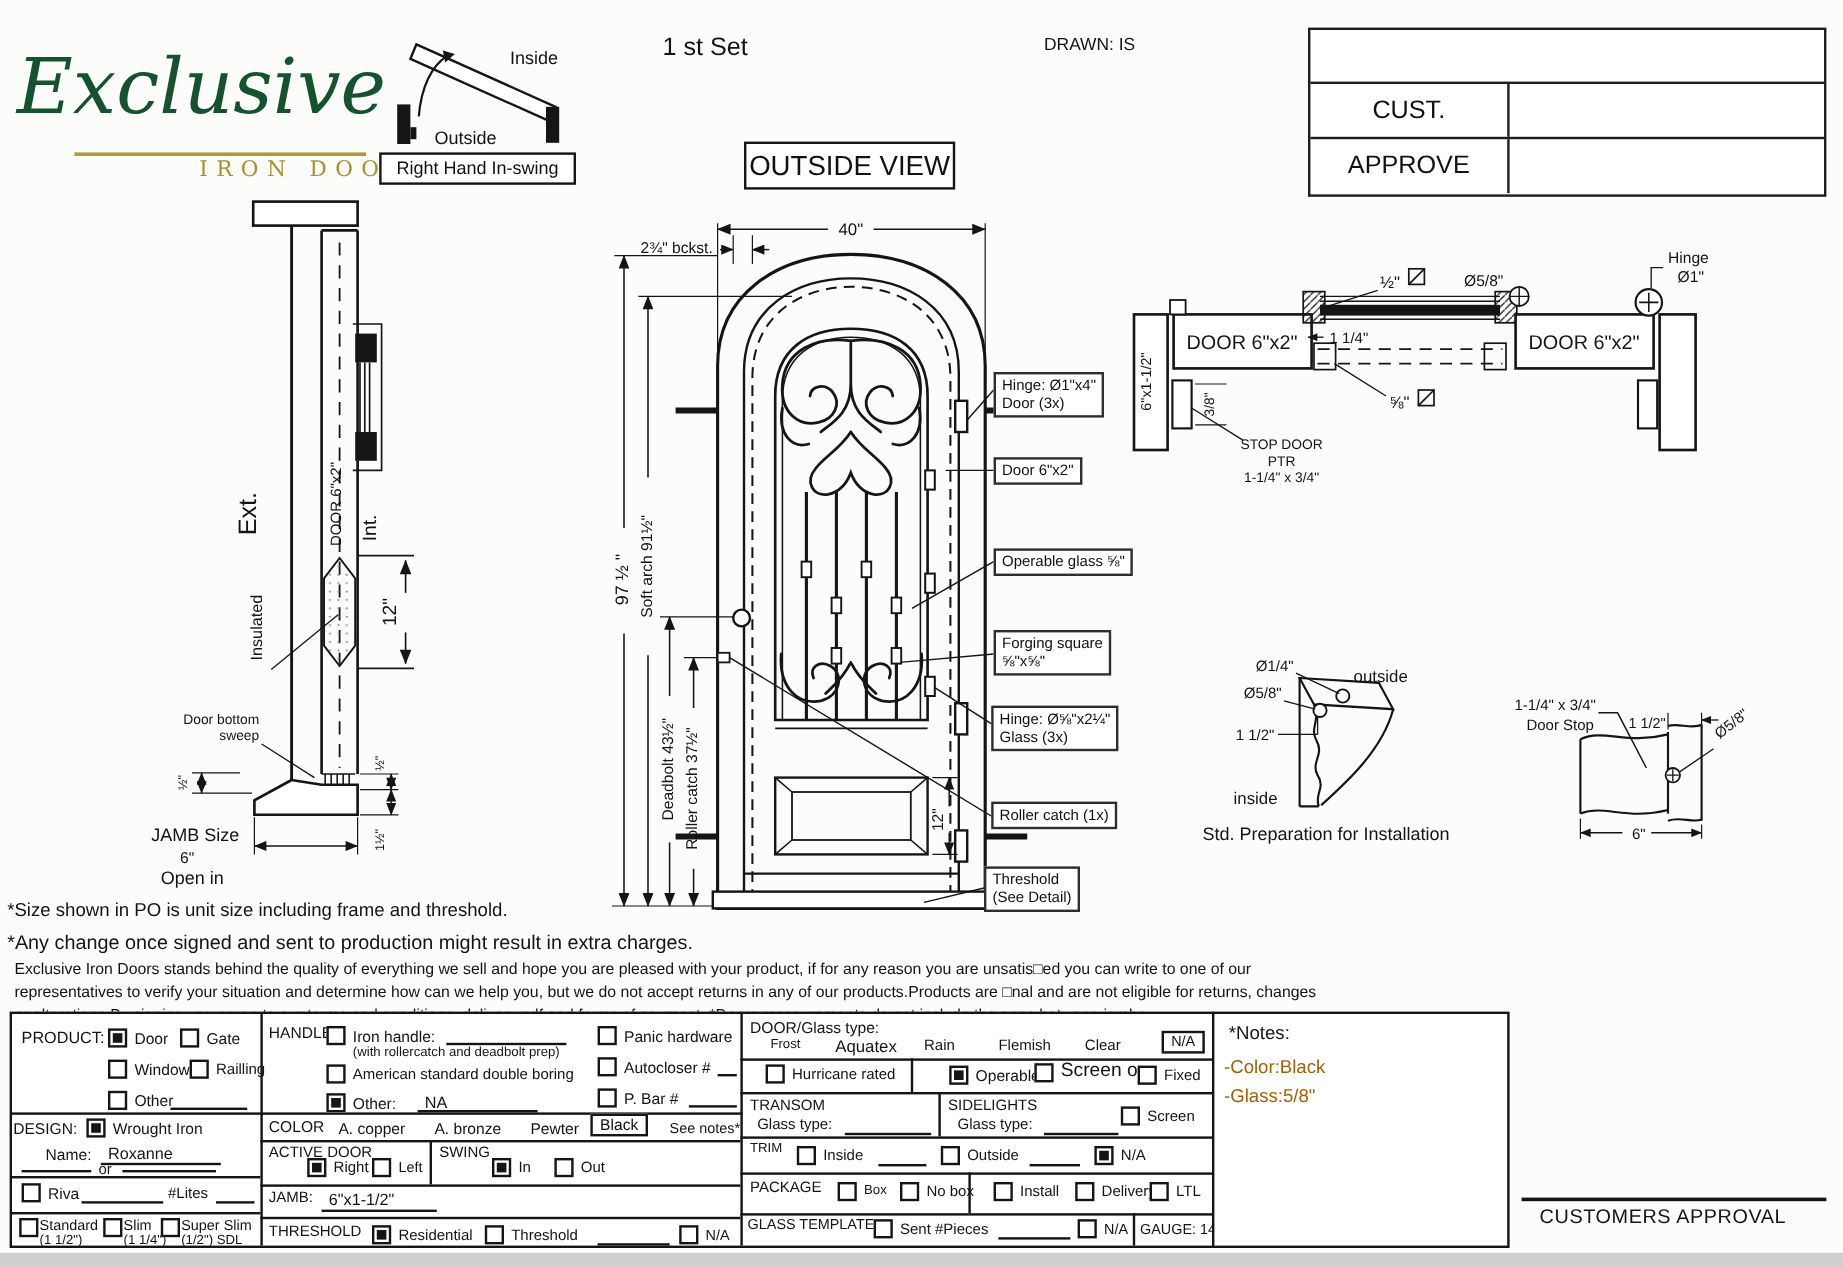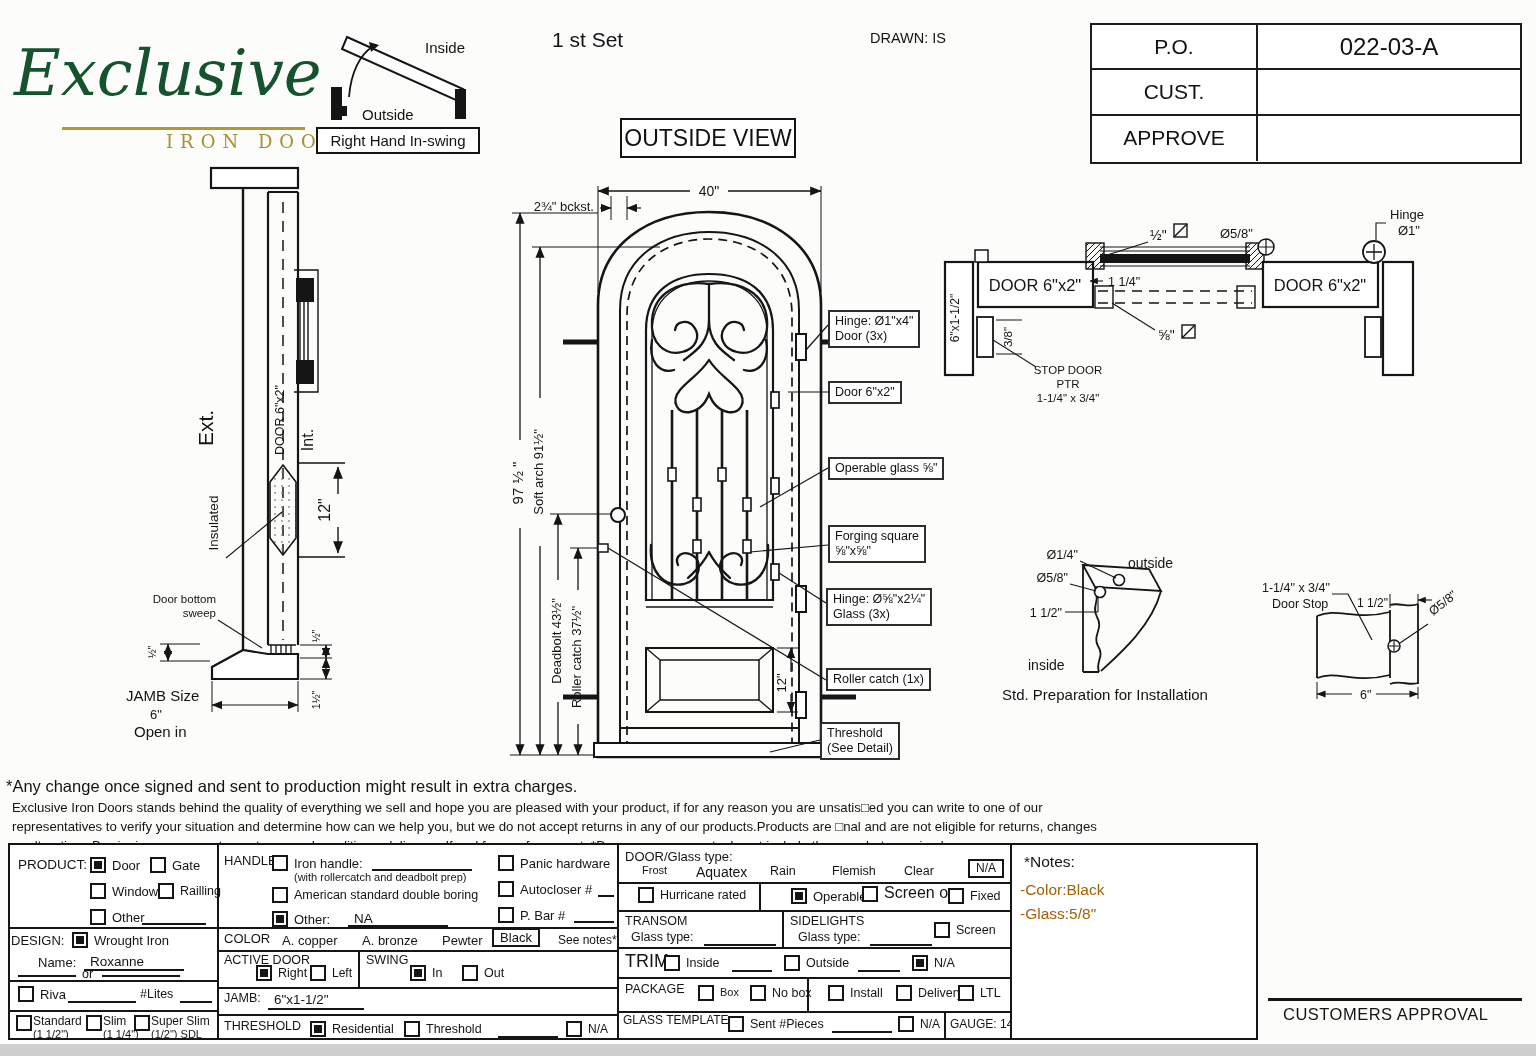--- a/index.html
+++ b/index.html
@@ -49,22 +49,20 @@
     <text x="425" y="53" font-size="15">Inside</text>
     <text x="362" y="120" font-size="15">Outside</text>
   </svg>
   <div id="swing-caption">Right Hand In-swing</div>
 
   <div class="t" style="left:552px;top:28px;font-size:21px">1 st Set</div>
   <div class="t" style="left:870px;top:30px;font-size:14.5px">DRAWN: IS</div>
 
   <div id="po-table">
     <div class="po-row">
-      <div class="po-lab">P.O.</div>
-      <div class="po-val">022-03-A</div>
     </div>
     <div class="po-row">
       <div class="po-lab">CUST.</div>
       <div class="po-val"></div>
     </div>
     <div class="po-row">
       <div class="po-lab">APPROVE</div>
       <div class="po-val"></div>
     </div>
   </div>
@@ -338,20 +336,21 @@
     <path d="M1428,624 L1400,643" stroke="#151515" stroke-width="1.1"></path>
     <path d="M1317,682 V699 M1418,687 V699" stroke="#151515" stroke-width="1"></path>
     <path d="M1317,694 H1352" stroke="#151515" stroke-width="1.2" marker-start="url(#arwT)"></path>
     <path d="M1376,694 H1418" stroke="#151515" stroke-width="1.2" marker-end="url(#arwT)"></path>
     <text font-size="12.5" x="1360" y="699">6"</text>
     <text font-size="12.5" x="1262" y="592">1-1/4" x 3/4"</text>
     <text font-size="12.5" x="1272" y="608">Door Stop</text>
     <path d="M1332,594 H1348 L1372,640" stroke="#151515" stroke-width="1.2" fill="none"></path>
   </svg>
 
+  <div class="t" style="left:6px;top:750px;font-size:15.5px">*Size shown in PO is unit size including frame and threshold.</div>
   <div class="t" style="left:6px;top:777px;font-size:16.5px">*Any change once signed and sent to production might result in extra charges.</div>
   <div class="t" style="left:12px;top:800px;font-size:13.2px">Exclusive Iron Doors stands behind the quality of everything we sell and hope you are pleased with your product, if for any reason you are unsatis□ed you can write to one of our</div>
   <div class="t" style="left:12px;top:819px;font-size:13.2px">representatives to verify your situation and determine how can we help you, but we do not accept returns in any of our products.Products are □nal and are not eligible for returns, changes</div>
   <div class="t" style="left:12px;top:838px;font-size:13.2px">or alterations.By signing you agree to our terms and conditions, delivery pdf and forms of payment. *Doors measurements do not include the gaps between jambs</div>
 
   <div id="form">
 
     <i class="ln" style="left:207px;top:0;width:2px;height:193px"></i>
     <i class="ln" style="left:607px;top:0;width:2px;height:193px"></i>
     <i class="ln" style="left:348px;top:105px;width:2px;height:37px"></i>
@@ -480,21 +479,21 @@
 
     <span class="t" style="left:615px;top:69px;font-size:12.5px">TRANSOM</span>
     <span class="t" style="left:621px;top:85px;font-size:12.5px">Glass type:</span>
     <span class="bl" style="left:694px;top:99px;width:72px"></span>
     <span class="t" style="left:780px;top:69px;font-size:12.5px">SIDELIGHTS</span>
     <span class="t" style="left:788px;top:85px;font-size:12.5px">Glass type:</span>
     <span class="bl" style="left:860px;top:99px;width:62px"></span>
     <span class="cb" style="left:924px;top:77px"></span>
     <span class="t" style="left:946px;top:78px;font-size:12.5px">Screen</span>
 
-    <span class="t" style="left:615px;top:106px;font-size:18px">TRIM</span>
+    <span class="t" style="left:615px;top:106px;font-size:11px">TRIM</span>
     <span class="cb" style="left:654px;top:110px"></span>
     <span class="t" style="left:676px;top:111px;font-size:12.5px">Inside</span>
     <span class="bl" style="left:722px;top:125px;width:40px"></span>
     <span class="cb" style="left:774px;top:110px"></span>
     <span class="t" style="left:796px;top:111px;font-size:12.5px">Outside</span>
     <span class="bl" style="left:848px;top:125px;width:42px"></span>
     <span class="cb checked" style="left:902px;top:110px"></span>
     <span class="t" style="left:924px;top:111px;font-size:12.5px">N/A</span>
 
     <span class="t" style="left:615px;top:137px;font-size:12.5px">PACKAGE</span>

